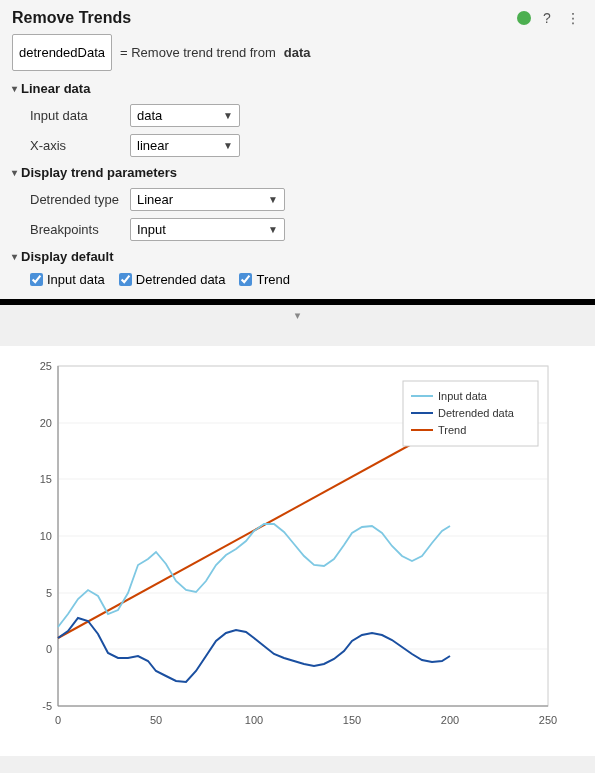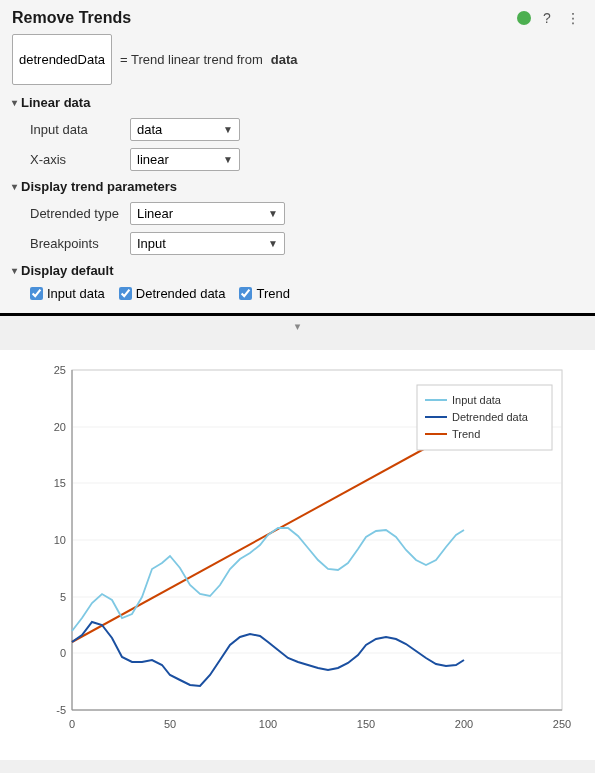--- a/index.html
+++ b/index.html
@@ -7,21 +7,21 @@
       font-family: Arial, sans-serif;
       font-size: 13px;
       background: #f0f0f0;
       width: 595px;
       min-height: 773px;
     }
 
     
     .top-panel {
       background: #f5f5f5;
-      border-bottom: 3px solid #000000;
+      border-bottom: 6px solid #000000;
       padding: 8px 12px 12px 12px;
     }
 
     .title-bar {
       display: flex;
       align-items: center;
       justify-content: space-between;
       margin-bottom: 6px;
     }
 
@@ -61,21 +61,21 @@
       display: flex;
       align-items: center;
       gap: 8px;
       margin-bottom: 10px;
       font-size: 13px;
     }
 
     .formula-var {
       border: 1px solid #aaa;
       background: #fff;
-      padding: 17px 6px;
+      padding: 10px 6px;
       border-radius: 2px;
       font-size: 13px;
     }
 
     .formula-eq {
       color: #333;
     }
 
     .formula-bold {
       font-weight: bold;
@@ -159,22 +159,22 @@
       text-align: center;
       padding: 4px 0;
       color: #888;
       font-size: 11px;
       cursor: pointer;
     }
 
     
     .chart-area {
       background: #fff;
-      padding: 10px 10px 10px 22px;
-      margin-top: 13px;
+      padding: 10px 10px 10px 8px;
+      margin-top: 20px;
     }
 
     svg.chart {
       display: block;
     }
   </style>
 </head>
 <body>
 
 <div class="top-panel">
@@ -183,21 +183,21 @@
     <span class="title-text">Remove Trends</span>
     <div class="title-icons">
       <span class="status-dot"></span>
       <span class="icon-btn">?</span>
       <span class="icon-btn">⋮</span>
     </div>
   </div>
 
   <div class="formula-bar">
     <span class="formula-var">detrendedData</span>
-    <span class="formula-eq">= Trend linear trend from</span>
+    <span class="formula-eq">= Remove trend trend from</span>
     <span class="formula-bold formula-eq">data</span>
   </div>
 
   <div class="section-header">
     <span class="chevron">▾</span>
     <span>Linear data</span>
   </div>
 
   <div class="form-row">
     <span class="form-label">Input data</span>

